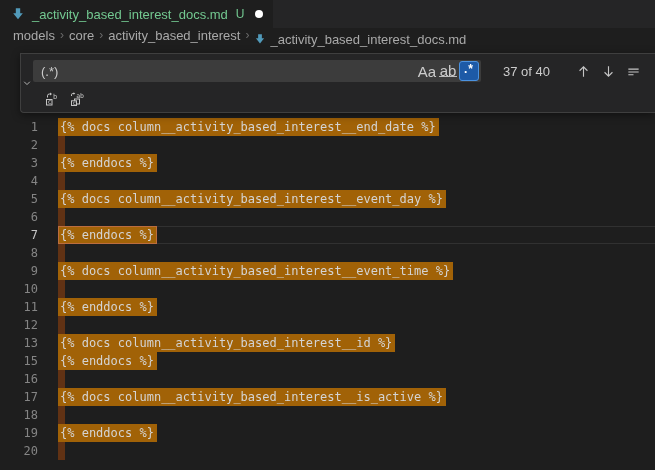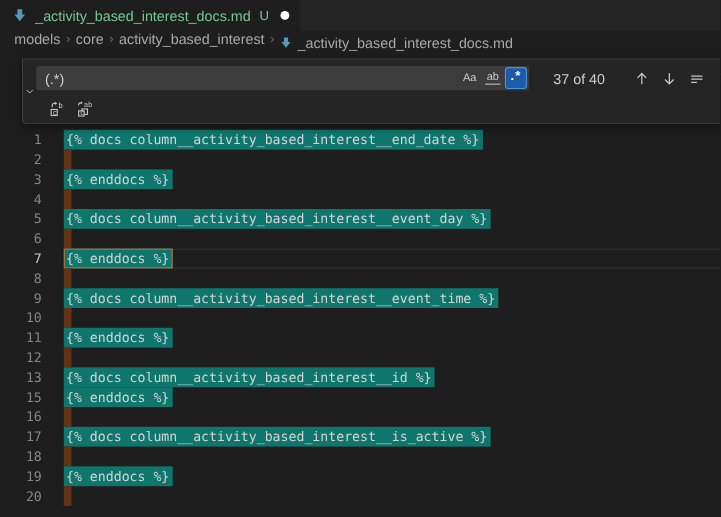--- a/index.html
+++ b/index.html
@@ -24,21 +24,21 @@
   .crumb-sep { color:#6a6a6a; padding:0 5px; font-size:12px; }
   .crumb-file { display:flex; align-items:center; gap:4px; }
 
   
   .editor { position:absolute; top:50px; left:0; right:0; bottom:0; overflow:hidden; }
   .lines-wrap { position:absolute; top:68px; left:0; right:0; }
   .row { height:18px; display:flex; position:relative; }
   .gutter-num { width:38px; flex:none; text-align:right; color:#858585; font-family:"DejaVu Sans Mono",monospace; font-size:12px; line-height:18px; }
   .gutter-num.active { color:#c6c6c6; }
   .row-text { margin-left:22px; font-family:"DejaVu Sans Mono",monospace; font-size:12px; line-height:18px; color:#d4d4d4; white-space:pre; }
-  .hl { background:#0f766e; padding:0 3px 0 2px; margin:0 -3px 0 -2px; display:inline-block; height:18px; }
+  .hl { background:#a16207; padding:0 3px 0 2px; margin:0 -3px 0 -2px; display:inline-block; height:18px; }
   .hl.cur { position:relative; }
   .hl.cur::after { content:""; position:absolute; inset:0; border:1px solid #bb6d3f; pointer-events:none; }
   .sliver { display:inline-block; width:7px; height:18px; background:#613214; vertical-align:top; margin-left:-2px; }
   .cur-line-box { position:absolute; left:58px; right:0; height:18px; border-top:1px solid #313131; border-bottom:1px solid #313131; pointer-events:none; }
 
   
   .find-widget {
     position:absolute; top:53px; left:20px; right:0; height:60px;
     background:#252526; border:1px solid #3f3f3f; border-right:none;
     border-radius:0 0 0 4px; box-shadow:0 2px 8px rgba(0,0,0,.45);
@@ -46,21 +46,21 @@
   }
   .toggle-col { width:12px; display:flex; align-items:center; justify-content:center; color:#c5c5c5; cursor:pointer; flex:none; }
   .rows-col { flex:1; padding:6px 6px 5px 0; display:flex; flex-direction:column; gap:6px; }
   .frow { display:flex; align-items:center; height:22px; }
   .finput { width:448px; height:22px; background:#3c3c3c; border-radius:2px; display:flex; align-items:center; padding:0 1px 0 0; flex:none; }
   .finput input {
     flex:1; min-width:0; height:100%; background:transparent; border:none; outline:none;
     color:#cccccc; font-size:13px; font-family:"Liberation Sans",sans-serif; padding:0 4px 0 8px;
   }
   .opt { width:20px; height:20px; flex:none; display:flex; align-items:center; justify-content:center;
-         color:#cccccc; font-size:10px; border-radius:3px; margin-right:1px; cursor:pointer; border:1px solid transparent; }
+         color:#cccccc; font-size:15px; border-radius:3px; margin-right:1px; cursor:pointer; border:1px solid transparent; }
   .opt .ww { border-bottom:1px solid #bbbbbb; padding:0 1px; line-height:11px; }
   .opt.active { background:#1d5aa7; border-color:#4b92e0; color:#ffffff; }
   .opt.regex-opt { font-weight:bold; font-size:12px; letter-spacing:1px; padding-bottom:4px; }
   .opt.ab-opt { font-size:10px; font-weight:bold; width:22px; }
   .count { margin-left:22px; width:56px; flex:none; color:#cccccc; font-size:13px; white-space:nowrap; }
   .act { width:21px; height:21px; margin-left:4px; flex:none; display:flex; align-items:center; justify-content:center;
          color:#c5c5c5; border-radius:3px; cursor:pointer; }
   .act.first-gap { margin-left:14px; }
   .act.rep-gap { margin-left:8px; }
   svg { display:block; }

